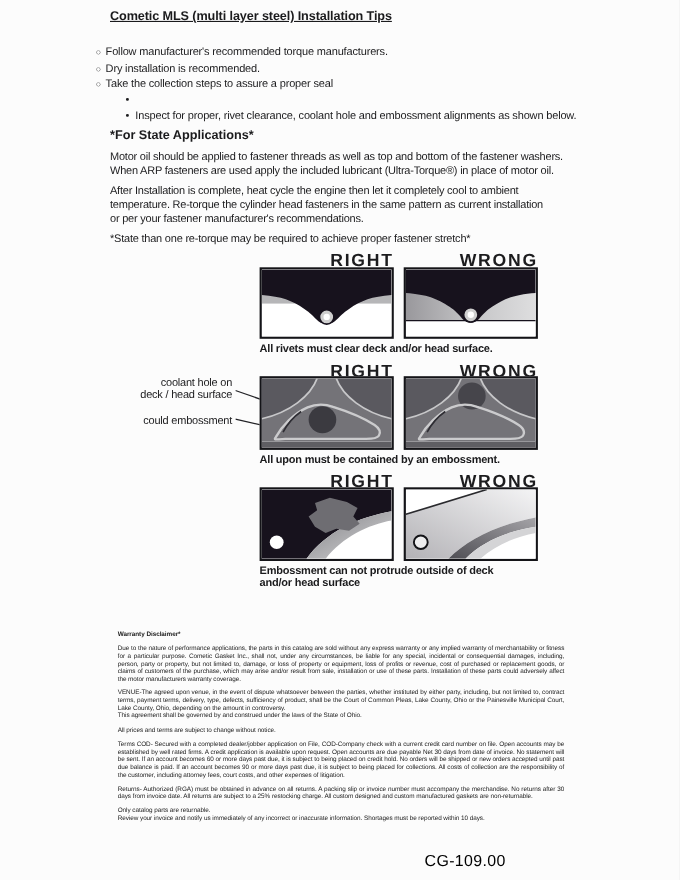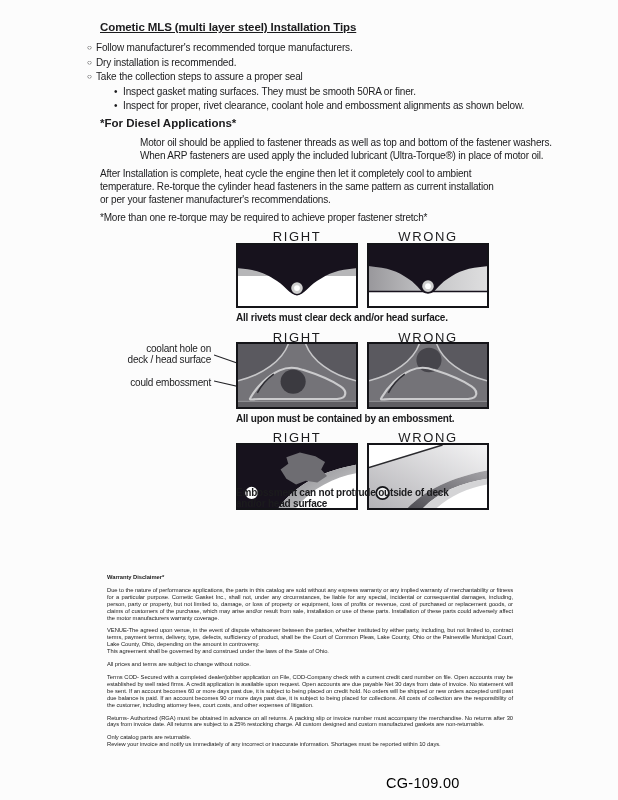--- a/index.html
+++ b/index.html
@@ -5,40 +5,40 @@
   html,body { margin:0; padding:0; background:#e8e8e8; }
   .page {
     position:relative; width:618px; height:800px; margin:0 auto;
     background:#fcfcfc; color:#1b1b1d;
     font-family:"Liberation Sans","DejaVu Sans",sans-serif;
     overflow:hidden;
   }
   .abs { position:absolute; }
 
   .title {
-    left:100px; top:21px; font-size:11.5px; font-weight:bold;
+    left:100px; top:9px; font-size:11.5px; font-weight:bold;
     letter-spacing:-0.1px; text-decoration:underline; white-space:nowrap;
   }
 
   .tips { left:87px; top:41px; width:500px; font-size:10px; letter-spacing:-0.15px; }
   .tip-row { display:flex; align-items:flex-start; height:14.6px; line-height:14.6px; }
   .tip-row .marker { width:9px; flex:0 0 9px; font-size:8px; line-height:14.6px; }
   .tip-row.sub { padding-left:27px; }
   .tip-row.sub .marker { font-size:10px; }
   .tip-text { white-space:nowrap; }
 
   .diesel-h { left:100px; top:117px; font-size:11.5px; font-weight:bold; }
   .para {
     left:100px; width:470px; font-size:10px; line-height:13.2px;
     letter-spacing:-0.2px; white-space:pre-line;
   }
-  .p1 { top:136px;margin-left:40px; } .p2 { top:167px; } .note { top:211px; }
+  .p1 { top:136px; } .p2 { top:167px; } .note { top:211px; }
 
   .fig-label {
-    width:122px; text-align:center; font-size:13px; font-weight:400;
+    width:122px; text-align:right; font-size:16px; font-weight:700;
     letter-spacing:1.6px; color:#1c1c1e;
   }
   .fig-box {
     width:122px; border:2px solid #141418; box-sizing:border-box; background:#fff;
   }
   .fig-box svg { display:block; width:100%; height:100%; }
   .h65 { height:65px; } .h67 { height:67px; }
   .cap { font-size:10px; font-weight:700; letter-spacing:-0.2px; }
   .col-l { left:236px; } .col-r { left:367px; }
 
@@ -72,35 +72,34 @@
     <div class="tip-row">
       <span class="marker">○</span>
       <span class="tip-text">Dry installation is recommended.</span>
     </div>
     <div class="tip-row">
       <span class="marker">○</span>
       <span class="tip-text">Take the collection steps to assure a proper seal</span>
     </div>
     <div class="tip-row sub">
       <span class="marker">•</span>
-      <span class="tip-text">Inspect gasket mating surfaces.  They must be smooth 50RA or finer.</span>
     </div>
     <div class="tip-row sub">
       <span class="marker">•</span>
       <span class="tip-text">Inspect for proper, rivet clearance, coolant hole and embossment alignments as shown below.</span>
     </div>
   </div>
 
-  <div class="abs diesel-h">*For Diesel Applications*</div>
+  <div class="abs diesel-h">*For State Applications*</div>
   <div class="abs para p1">Motor oil should be applied to fastener threads as well as top and bottom of the fastener washers.
 When ARP fasteners are used apply the included lubricant (Ultra-Torque®) in place of motor oil.</div>
   <div class="abs para p2">After Installation is complete, heat cycle the engine then let it completely cool to ambient
 temperature. Re-torque the cylinder head fasteners in the same pattern as current installation
 or per your fastener manufacturer's recommendations.</div>
-  <div class="abs para note">*More than one re-torque may be required to achieve proper fastener stretch*</div>
+  <div class="abs para note">*State than one re-torque may be required to achieve proper fastener stretch*</div>
 
   <div class="abs fig-label col-l" style="top:229px">RIGHT</div>
   <div class="abs fig-label col-r" style="top:229px">WRONG</div>
 
   <div class="abs fig-box h65 col-l" style="top:243px">
     <svg viewBox="0 0 122 63" preserveAspectRatio="none">
       <rect width="122" height="63" fill="#ffffff"></rect>
       <rect x="0" y="24" width="122" height="8" fill="#b6b6b8"></rect>
       <path d="M0 0 H122 V24 C103 25.5 94 29 82 37 C71 44 70 51 61 51 C52 51 51 44 40 37 C28 29 19 25.5 0 24 Z" fill="#17121d"></path>
       <circle cx="61" cy="44.5" r="6.8" fill="#cfcfcf" stroke="#17121d" stroke-width="1.6"></circle>
@@ -201,21 +200,21 @@
         </linearGradient>
       </defs>
       <rect width="122" height="67" fill="#ffffff"></rect>
       <path d="M0 24 L76 0 H122 V27 C86 34 58 48 40 67 L0 67 Z" fill="url(#g3w1)"></path>
       <path d="M0 24 L76 0" stroke="#2a2a2e" stroke-width="1.6" fill="none"></path>
       <path d="M122 27 C86 34 58 48 40 67 L56 67 C72 50 96 40 122 36 Z" fill="url(#g3w2)"></path>
       <path d="M122 36 C96 40 72 50 56 67 L70 67 C84 54 102 46 122 42 Z" fill="#d4d4d6"></path>
       <circle cx="14" cy="51" r="6.5" fill="#eeeeef" stroke="#141418" stroke-width="1.8"></circle>
     </svg>
   </div>
-  <div class="abs cap col-l" style="top:487px; width:250px; white-space:pre-line">Embossment can not protrude outside of deck
+  <div class="abs cap col-l" style="top:514px; width:250px; white-space:pre-line">Embossment can not protrude outside of deck
 and/or head surface</div>
 
   <div class="abs legal">
     <p class="lh">Warranty Disclaimer*</p>
     <p>Due to the nature of performance applications, the parts in this catalog are sold without any express warranty or any implied warranty of merchantability or fitness for a particular purpose.  Cometic Gasket Inc., shall not, under any circumstances, be liable for any special, incidental or consequential damages, including, person, party or property, but not limited to, damage, or loss of property or equipment, loss of profits or revenue, cost of purchased or replacement goods, or claims of customers of the purchase, which may arise and/or result from sale, installation or use of these parts.  Installation of these parts could adversely affect the motor manufacturers warranty coverage.</p>
     <p>VENUE-The agreed upon venue, in the event of dispute whatsoever between the parties, whether instituted by either party, including, but not limited to, contract terms, payment terms, delivery, type, defects, sufficiency of product, shall be the Court of Common Pleas, Lake County, Ohio or the Painesville Municipal Court, Lake County, Ohio, depending on the amount in controversy.
 This agreement shall be governed by and construed under the laws of the State of Ohio.</p>
     <p>All prices and terms are subject to change without notice.</p>
     <p>Terms COD- Secured with a completed dealer/jobber application on File, COD-Company check with a current credit card number on file.  Open accounts may be established by well rated firms.  A credit application is available upon request.  Open accounts are due payable Net 30 days from date of invoice.  No statement will be sent.  If an account becomes 60 or more days past due, it is subject to being placed on credit hold.  No orders will be shipped or new orders accepted until past due balance is paid.  If an account becomes 90 or more days past due, it is subject to being placed for collections.  All costs of collection are the responsibility of the customer, including attorney fees, court costs, and other expenses of litigation.</p>
     <p>Returns- Authorized (RGA) must be obtained in advance on all returns.  A packing slip or invoice number must accompany the merchandise.  No returns after 30 days from invoice date.  All returns are subject to a 25% restocking charge.  All custom designed and custom manufactured gaskets are non-returnable.</p>

